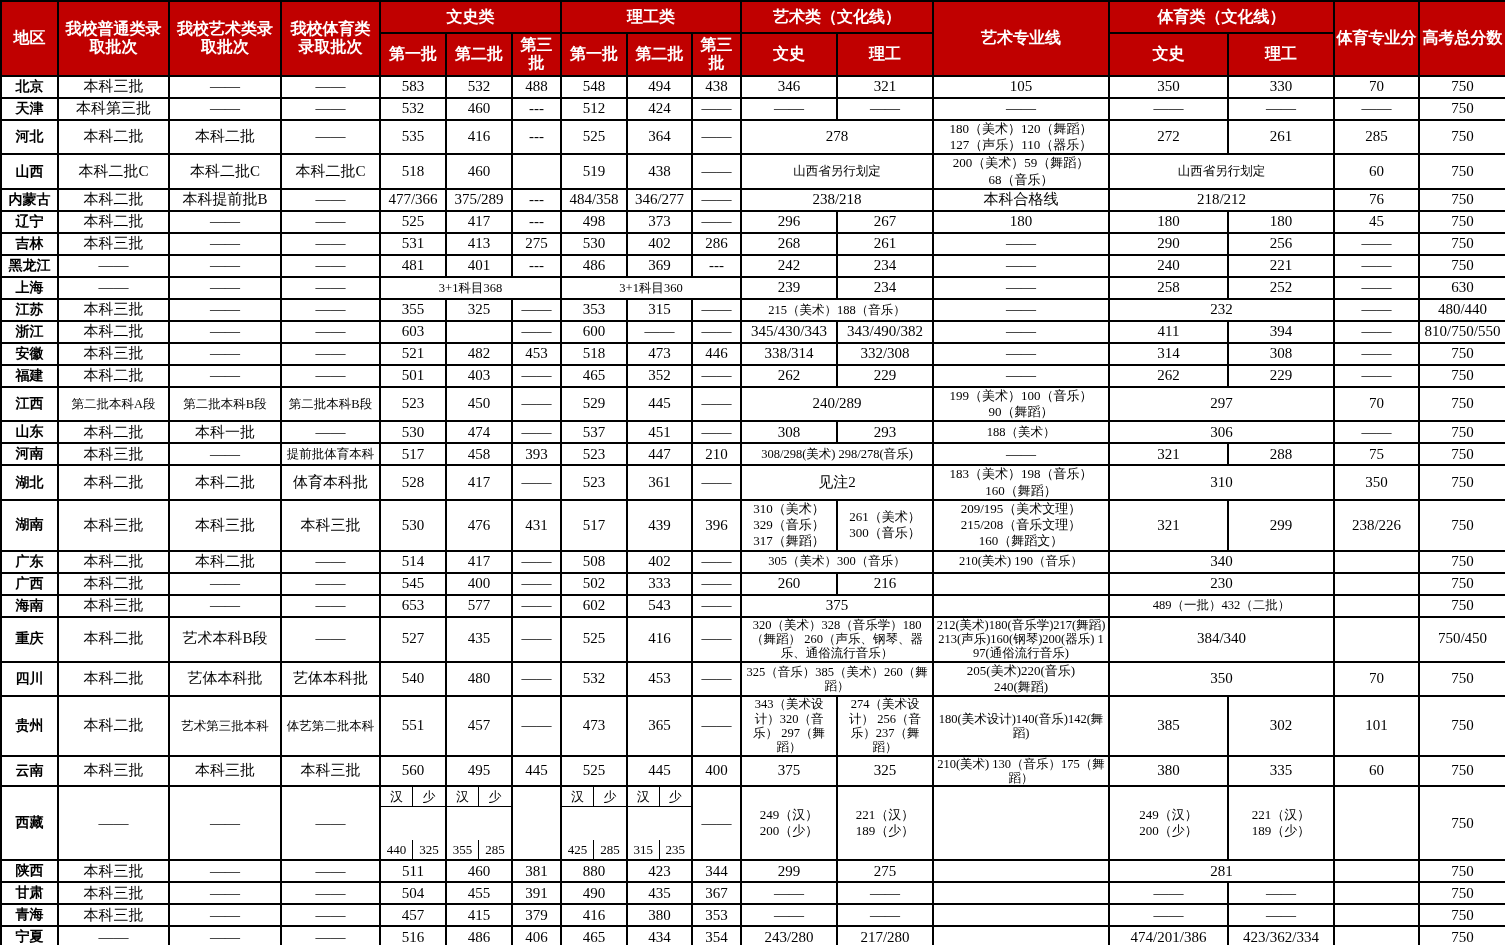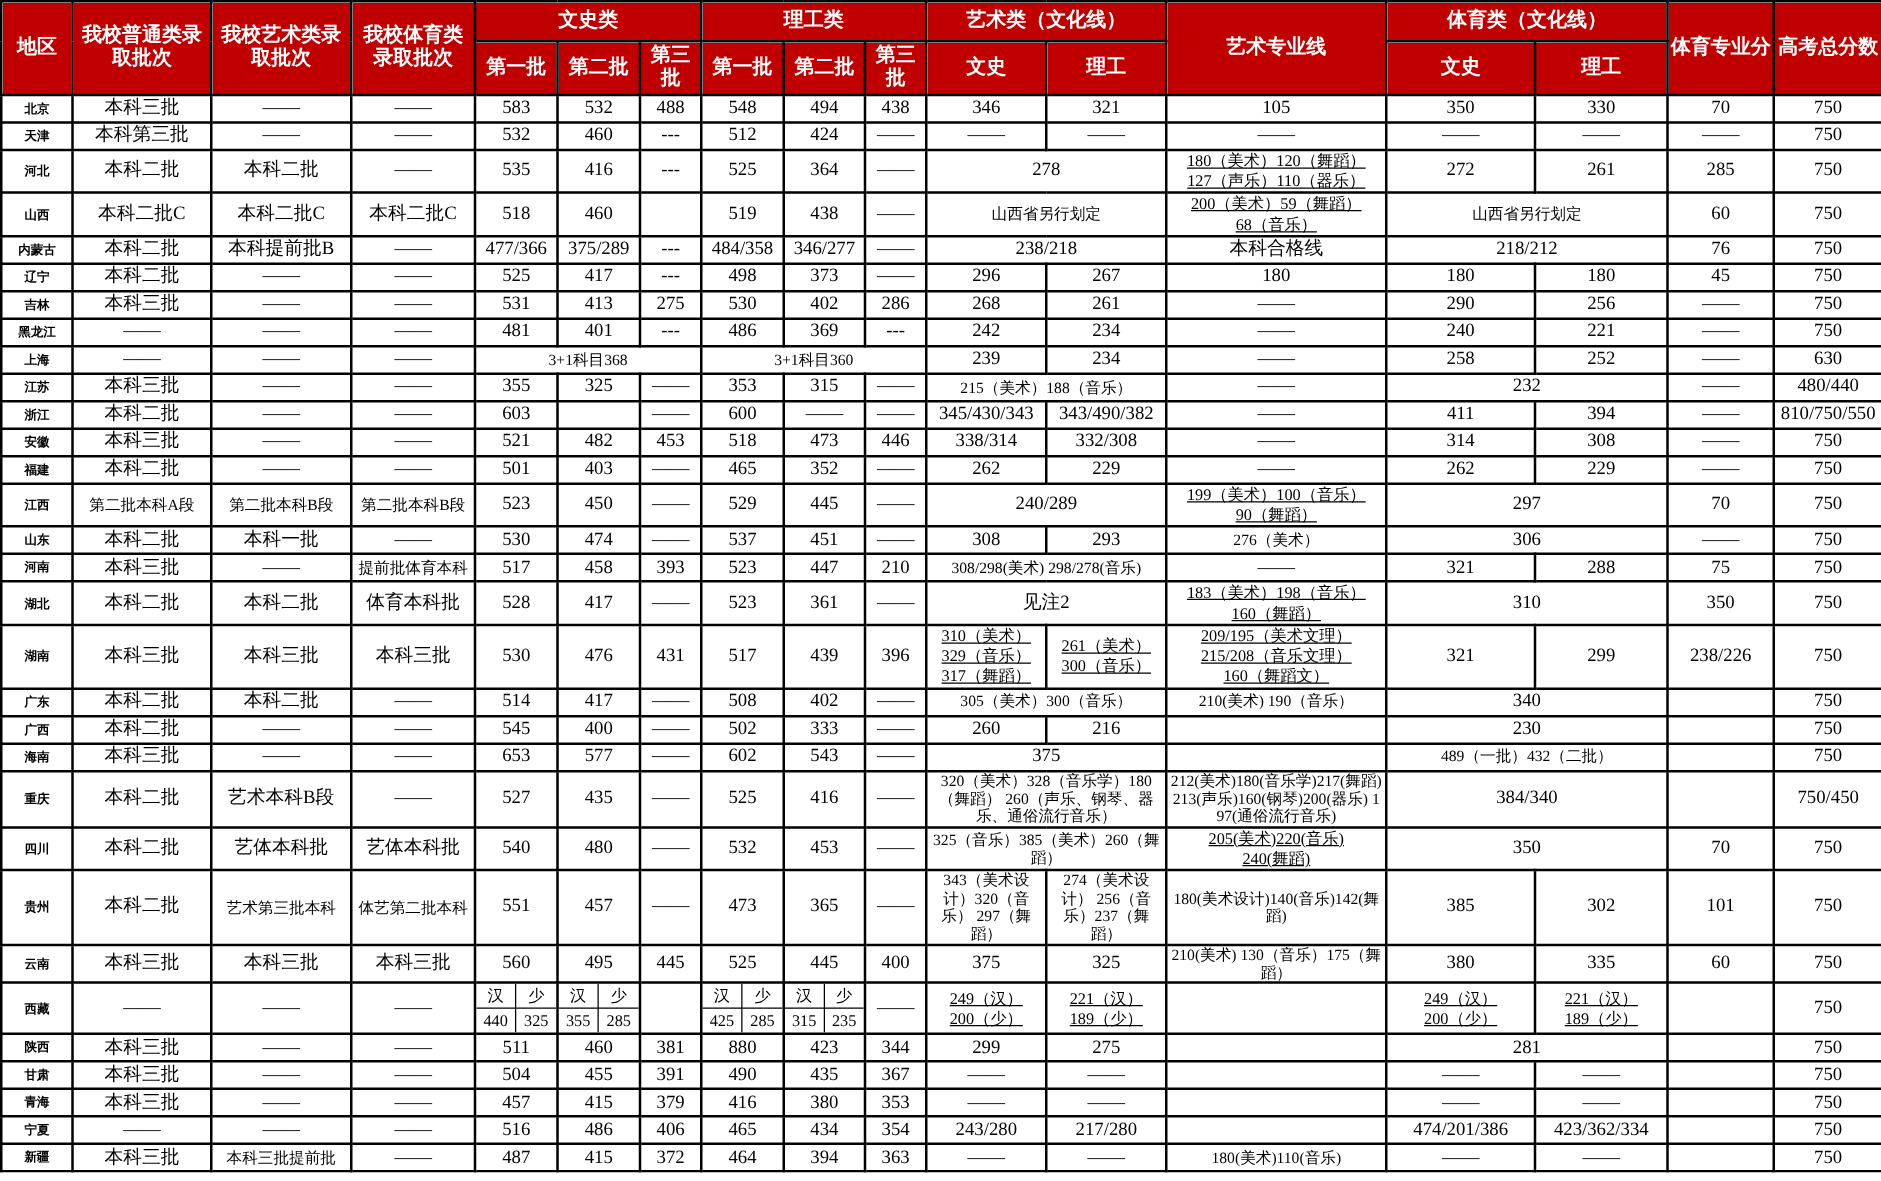--- a/index.html
+++ b/index.html
@@ -4,30 +4,30 @@
 <style>
   html,body{margin:0;padding:0;background:#ffffff;}
   body{width:1505px;font-family:"Liberation Serif","DejaVu Serif",serif;}
   table{border-collapse:collapse;table-layout:fixed;width:1505px;}
   th,td{border:2px solid #000;text-align:center;vertical-align:middle;
         padding:0 2px;overflow:hidden;word-break:break-all;}
   thead th{background:#c00000;color:#fff;font-family:"Liberation Sans","DejaVu Sans",sans-serif;
            font-weight:bold;font-size:16px;line-height:1.15;padding:2px 1px;}
   thead tr.h1 th{height:26px;}
   thead tr.h2 th{height:23px;}
-  tbody th.region{font-weight:bold;font-size:10px;background:#fff;padding:0 1px;}
+  tbody th.region{font-weight:bold;font-size:14px;background:#fff;padding:0 1px;}
   tbody td{font-size:15px;height:20px;line-height:1.15;}
   td.small{font-size:12.5px;}
-  td.pre{white-space:pre-line;font-size:13px;line-height:1.25;text-decoration:underline;}
+  td.pre{white-space:pre-line;font-size:13px;line-height:1.25;}
   td.splitcell{padding:0;}
   .mini{display:grid;grid-template-columns:1fr 1fr;width:100%;height:100%;}
   .mini div{border-right:1px solid #000;border-bottom:1px solid #000;
             font-size:13px;line-height:19px;height:19px;}
   .mini div:nth-child(2n){border-right:none;}
-  .mini div:nth-child(n+3){border-bottom:none;}
+  .mini div:nth-child(n+3){border-bottom:none;margin-top:33px;}
 </style>
 </head>
 <body>
 
 <table>
   <colgroup>
     <col style="width:57px">
       <col style="width:111px">
       <col style="width:112px">
       <col style="width:99px">
@@ -335,21 +335,21 @@
         <td>本科一批</td>
         <td>——</td>
         <td>530</td>
         <td>474</td>
         <td>——</td>
         <td>537</td>
         <td>451</td>
         <td>——</td>
         <td>308</td>
         <td>293</td>
-        <td class="small">276（美术）</td>
+        <td class="small">188（美术）</td>
         <td colspan="2">306</td>
         <td>——</td>
         <td>750</td>
       </tr>
       <tr>
         <th class="region">河南</th>
         <td>本科三批</td>
         <td>——</td>
         <td class="small">提前批体育本科</td>
         <td>517</td>

